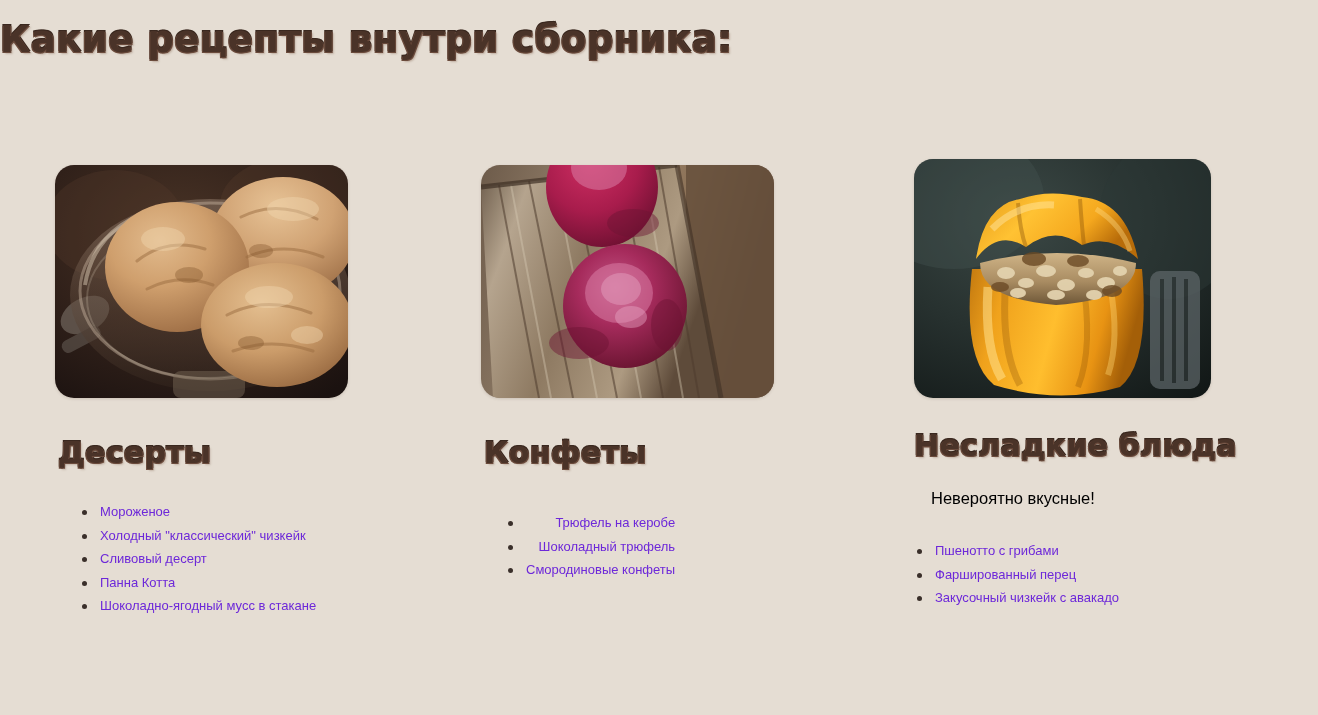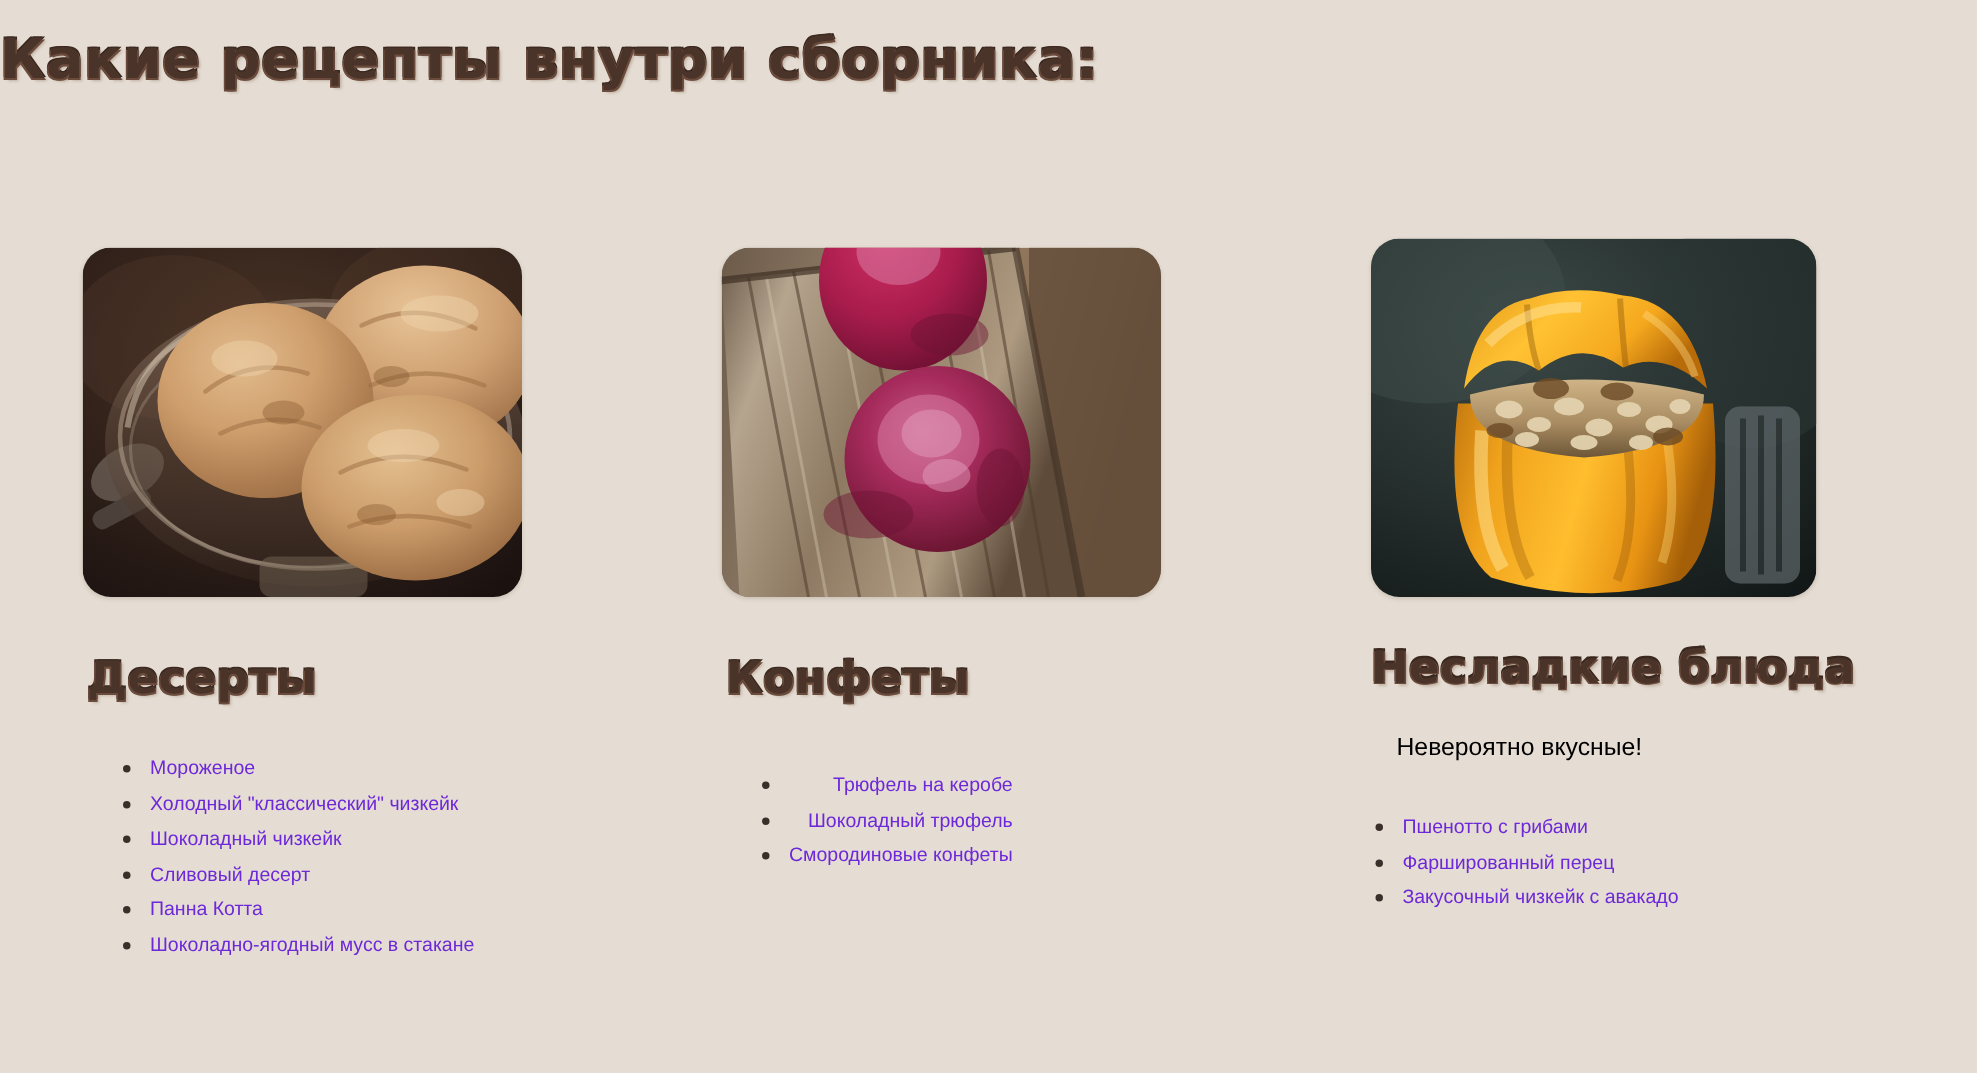--- a/index.html
+++ b/index.html
@@ -204,21 +204,20 @@
         </g>
         <rect width="293" height="233" fill="none"></rect>
       </svg>
     </figure>
 
     <h2 class="col-heading">Десерты</h2>
 
     <ul class="recipe-list">
       <li>Мороженое</li>
       <li>Холодный "классический" чизкейк</li>
-      <li>Шоколадный чизкейк</li>
       <li>Сливовый десерт</li>
       <li>Панна Котта</li>
       <li>Шоколадно-ягодный мусс в стакане</li>
     </ul>
   </section>
 
   <section class="column col-2">
 
     <figure class="photo">
       <svg viewBox="0 0 293 233" preserveAspectRatio="none" role="img">

